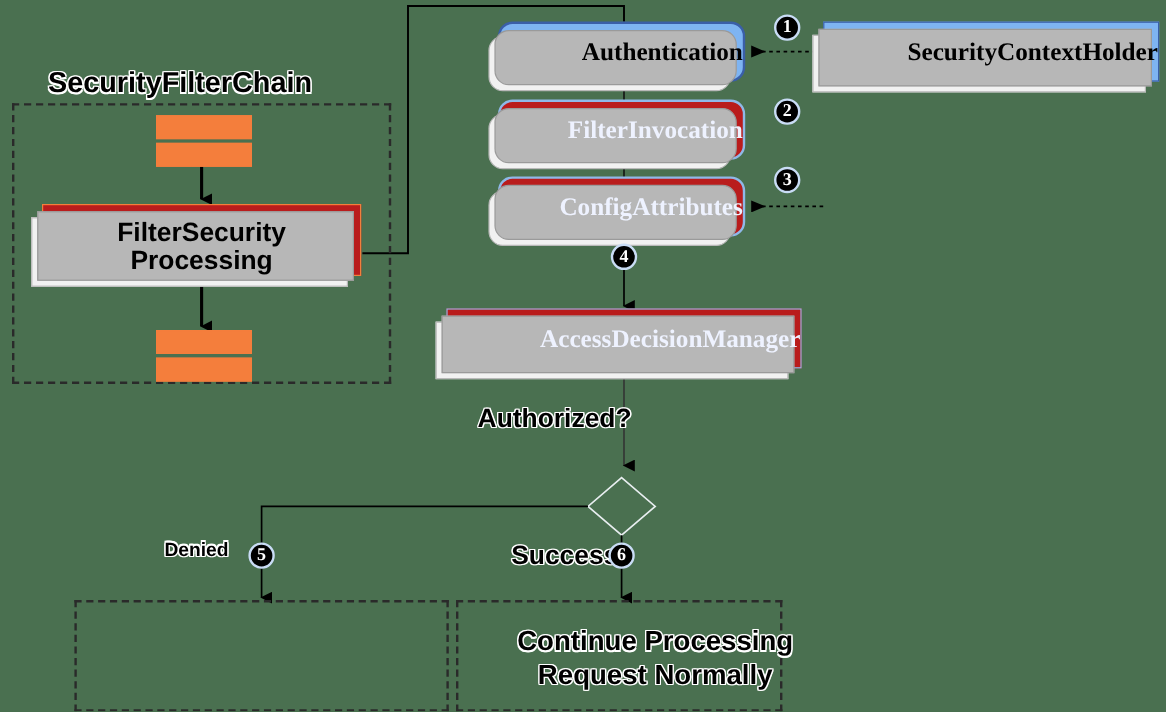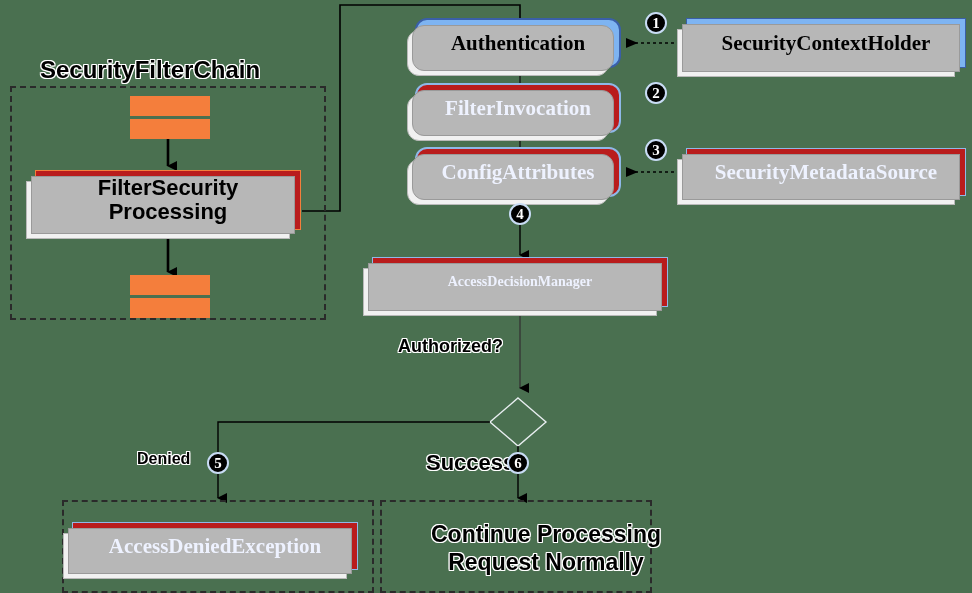--- a/index.html
+++ b/index.html
@@ -23,21 +23,21 @@
     height: 593px;
     pointer-events: none;
   }
 
   
   .node {
     position: absolute;
     box-sizing: border-box;
     display: flex;
     align-items: center;
-    justify-content: center;
+    justify-content: flex-end;
     text-align: center;
     line-height: 1.08;
   }
 
   
   .shadow-stack::before,
   .shadow-stack::after {
     content: "";
     position: absolute;
     z-index: -2;
@@ -229,39 +229,33 @@
   </div>
 
   <div class="node cls-box cls-light shadow-stack" style="left:686px; top:18px; width:280px; height:50px; font-size:21px;">
     <span>SecurityContextHolder</span>
   </div>
 
   <div class="node cls-box cls-dark round shadow-stack shadow-stack-round" style="left:415px; top:147px; width:206px; height:50px; font-size:21px;">
     <span>ConfigAttributes</span>
   </div>
 
-  <div class="node cls-box cls-dark shadow-stack" style="left:686px; top:148px; width:280px; height:48px; font-size:21px;">
-    <span>SecurityMetadataSource</span>
-  </div>
-
-  <div class="node cls-box cls-dark shadow-stack" style="left:372px; top:257px; width:296px; height:50px; font-size:14px;">
+
+  <div class="node cls-box cls-dark shadow-stack" style="left:372px; top:257px; width:296px; height:50px; font-size:21px;">
     <span>AccessDecisionManager</span>
   </div>
 
-  <div class="olabel" style="left:368px; top:336px; font-size:18px;">Authorized?</div>
+  <div class="olabel" style="left:368px; top:336px; font-size:22px;">Authorized?</div>
 
   <div class="olabel" style="left:107px; top:450px; font-size:16px;">Denied</div>
 
   <div class="olabel" style="left:396px; top:450px; font-size:22px;">Success</div>
 
   <div class="dashed-group" style="left:62px; top:500px; width:312px; height:93px;"></div>
 
-  <div class="node cls-box cls-dark shadow-stack" style="left:72px; top:522px; width:286px; height:48px; font-size:21px;">
-    <span>AccessDeniedException</span>
-  </div>
 
   <div class="dashed-group" style="left:380px; top:500px; width:272px; height:93px;"></div>
 
   <div class="olabel" style="left:394px; top:521px; font-size:23px; text-align:center; width:244px;">Continue Processing</div>
   <div class="olabel" style="left:394px; top:549px; font-size:23px; text-align:center; width:244px;">Request Normally</div>
 
   <div class="badge" style="left:645px; top:12px;">1</div>
   <div class="badge" style="left:645px; top:82px;">2</div>
   <div class="badge" style="left:645px; top:139px;">3</div>
   <div class="badge" style="left:509px; top:203px;">4</div>

